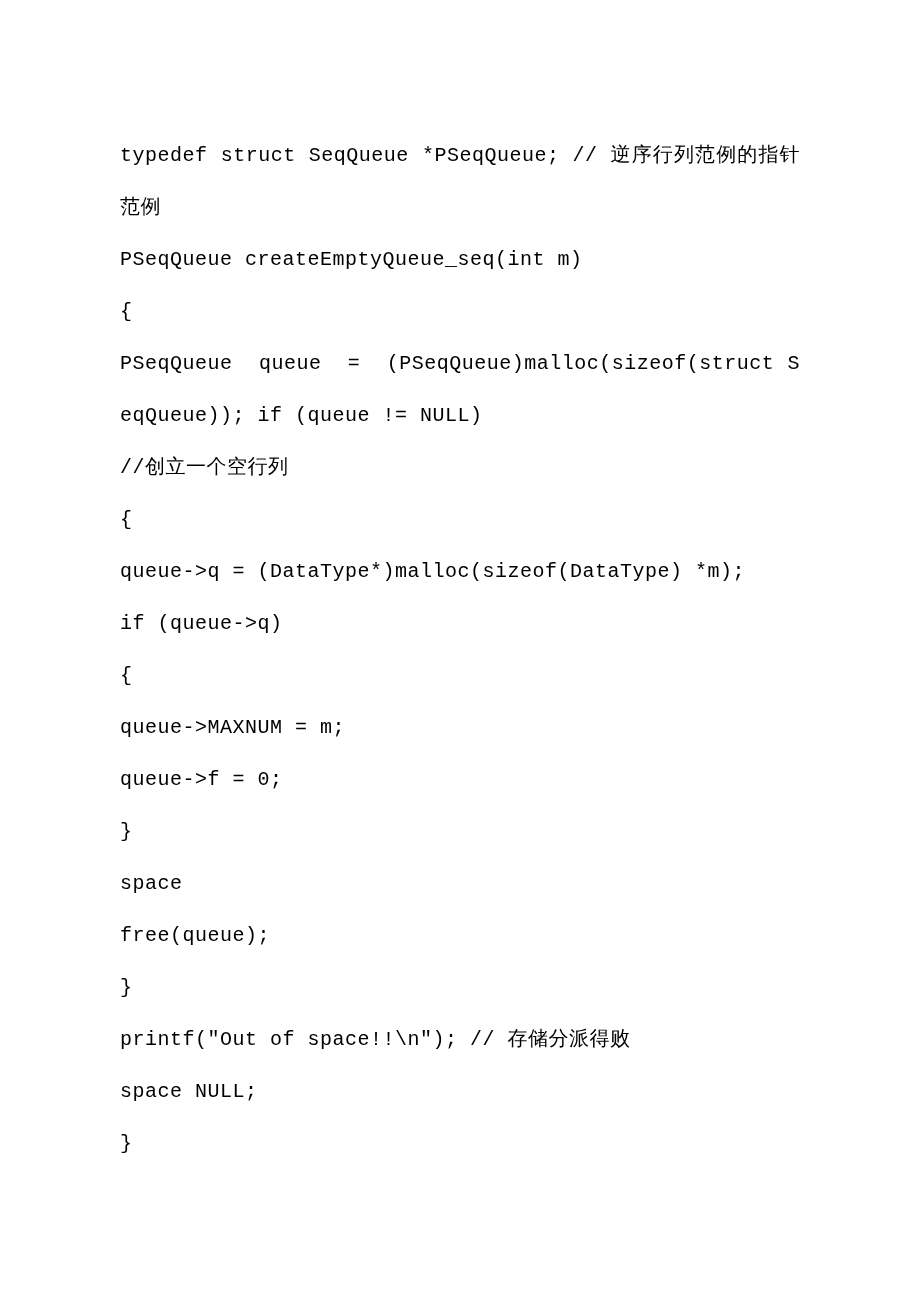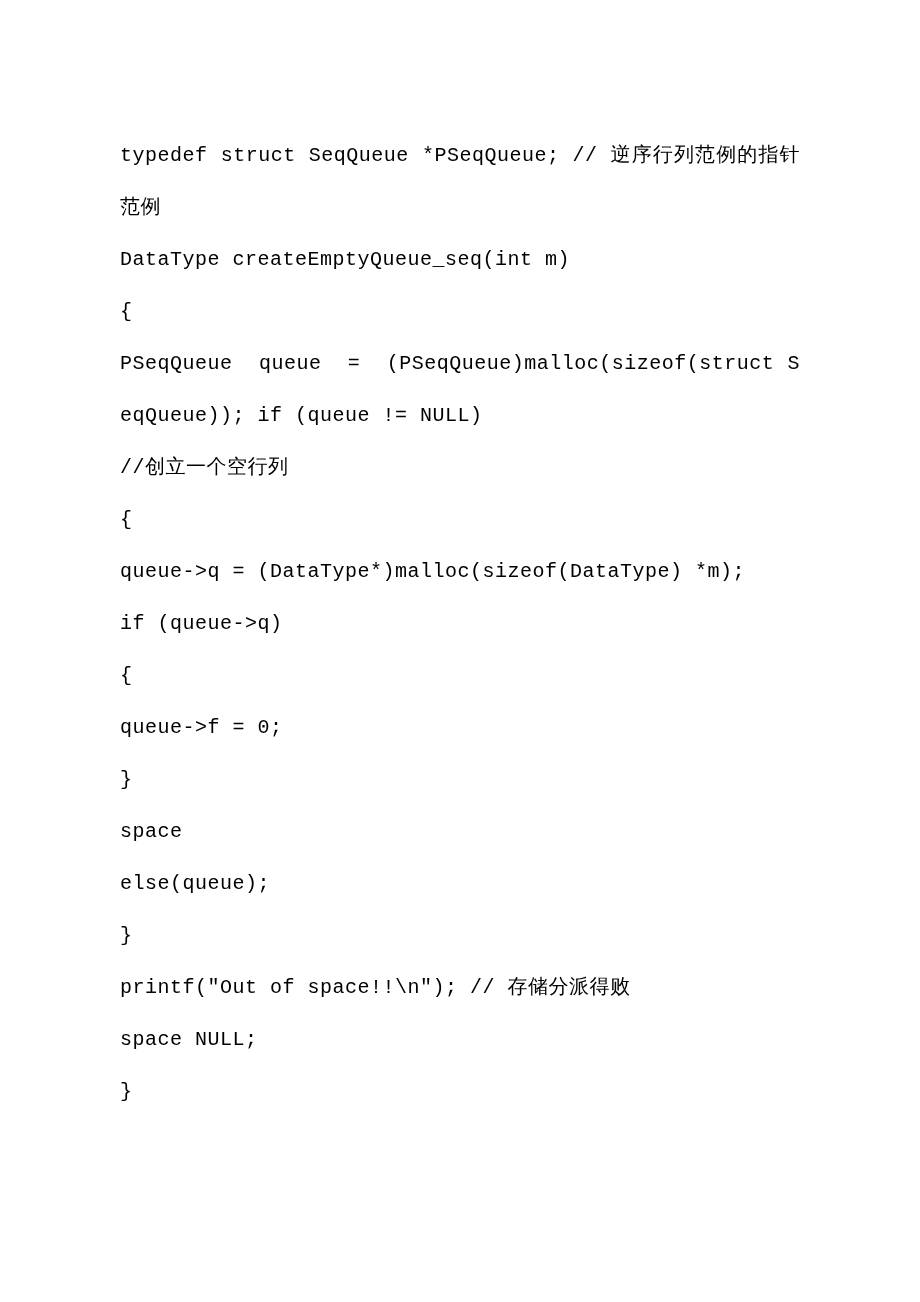--- a/index.html
+++ b/index.html
@@ -26,30 +26,31 @@
     text-align: justify;
     text-justify: inter-character;
   }
 </style>
 </head>
 <body>
 
 <div class="page">
   <div id="code-container">
       <div class="code-line justify">typedef struct SeqQueue *PSeqQueue; // 逆序行列范例的指针范例</div>
-      <div class="code-line">DataType createEmptyQueue_seq(int m)</div>
+      <div class="code-line">PSeqQueue createEmptyQueue_seq(int m)</div>
       <div class="code-line">{</div>
       <div class="code-line justify">PSeqQueue  queue  =  (PSeqQueue)malloc(sizeof(struct SeqQueue)); if (queue != NULL)</div>
       <div class="code-line">//创立一个空行列</div>
       <div class="code-line">{</div>
       <div class="code-line">queue-&gt;q = (DataType*)malloc(sizeof(DataType) *m);</div>
       <div class="code-line">if (queue-&gt;q)</div>
       <div class="code-line">{</div>
+      <div class="code-line">queue-&gt;MAXNUM = m;</div>
       <div class="code-line">queue-&gt;f = 0;</div>
       <div class="code-line">}</div>
       <div class="code-line">space</div>
-      <div class="code-line">else(queue);</div>
+      <div class="code-line">free(queue);</div>
       <div class="code-line">}</div>
       <div class="code-line">printf("Out of space!!\n"); // 存储分派得败</div>
       <div class="code-line">space NULL;</div>
       <div class="code-line">}</div>
     </div>
 </div>
 
 </body></html>

